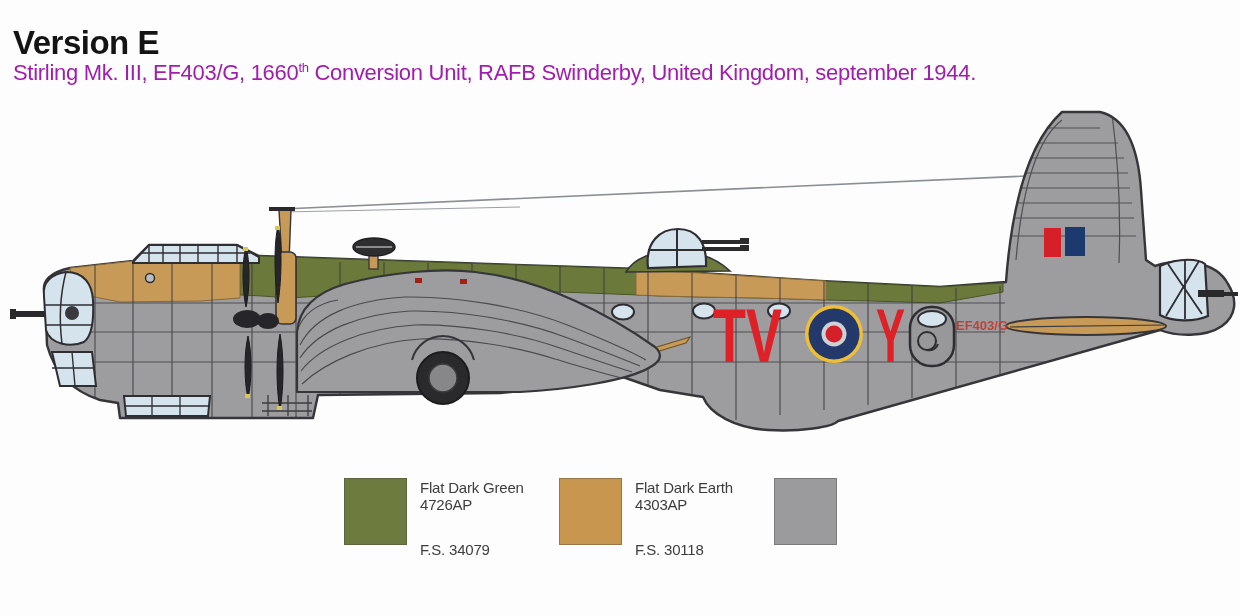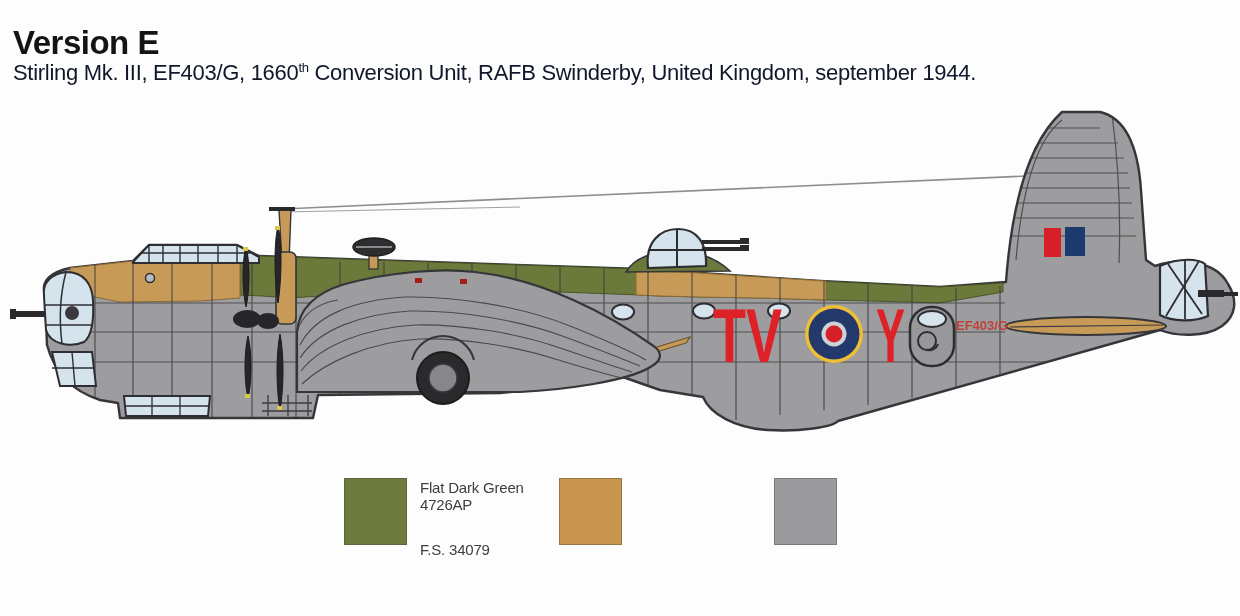--- a/index.html
+++ b/index.html
@@ -1,20 +1,20 @@
 <!DOCTYPE html>
 <html><head>
 <meta charset="utf-8">
 <style>
   html,body{margin:0;padding:0;background:#e8e8e8;}
   .page{position:relative;width:1240px;height:616px;background:#fdfdfd;overflow:hidden;
         font-family:"Liberation Sans",sans-serif;}
   .title{position:absolute;left:13px;top:24px;font-size:33px;font-weight:700;
          color:#141414;letter-spacing:-0.5px;}
-  .subtitle{position:absolute;left:13px;top:60px;font-size:22px;color:#0f172a;
+  .subtitle{position:absolute;left:13px;top:60px;font-size:22px;color:#a21caf;
             letter-spacing:-0.3px;white-space:nowrap;}
   .subtitle sup{font-size:13px;line-height:0;}
   .plane-svg{position:absolute;left:0;top:100px;width:1240px;height:360px;}
   .legend{position:absolute;left:11px;top:0;width:100%;height:100%;}
   .legend-item{position:absolute;top:478px;display:flex;}
   .li-0{left:333px}.li-1{left:548px}.li-2{left:763px}
   .swatch{width:63px;height:67px;border:1px solid rgba(60,60,60,.35);box-sizing:border-box;}
   .swatch-text{margin-left:13px;padding-top:1px;color:#3d3d3d;font-size:15px;
                line-height:17px;letter-spacing:-0.2px;white-space:nowrap;}
   .fs-line{margin-top:28px;}
@@ -220,20 +220,25 @@
       <div class="swatch" style="background: rgb(109, 124, 62);"></div>
       <div class="swatch-text">
         <div>Flat Dark Green</div>
         <div>4726AP</div>
         <div class="fs-line">F.S. 34079</div>
       </div>
     </div>
 
     <div class="legend-item li-1">
       <div class="swatch" style="background: rgb(200, 150, 79);"></div>
+      <div class="swatch-text">
+        <div>Flat Dark Earth</div>
+        <div>4303AP</div>
+        <div class="fs-line">F.S. 30118</div>
+      </div>
     </div>
 
     <div class="legend-item li-2">
       <div class="swatch" style="background: rgb(155, 155, 157);"></div>
     </div>
 
   </div>
 </div>
 
 </body></html>

